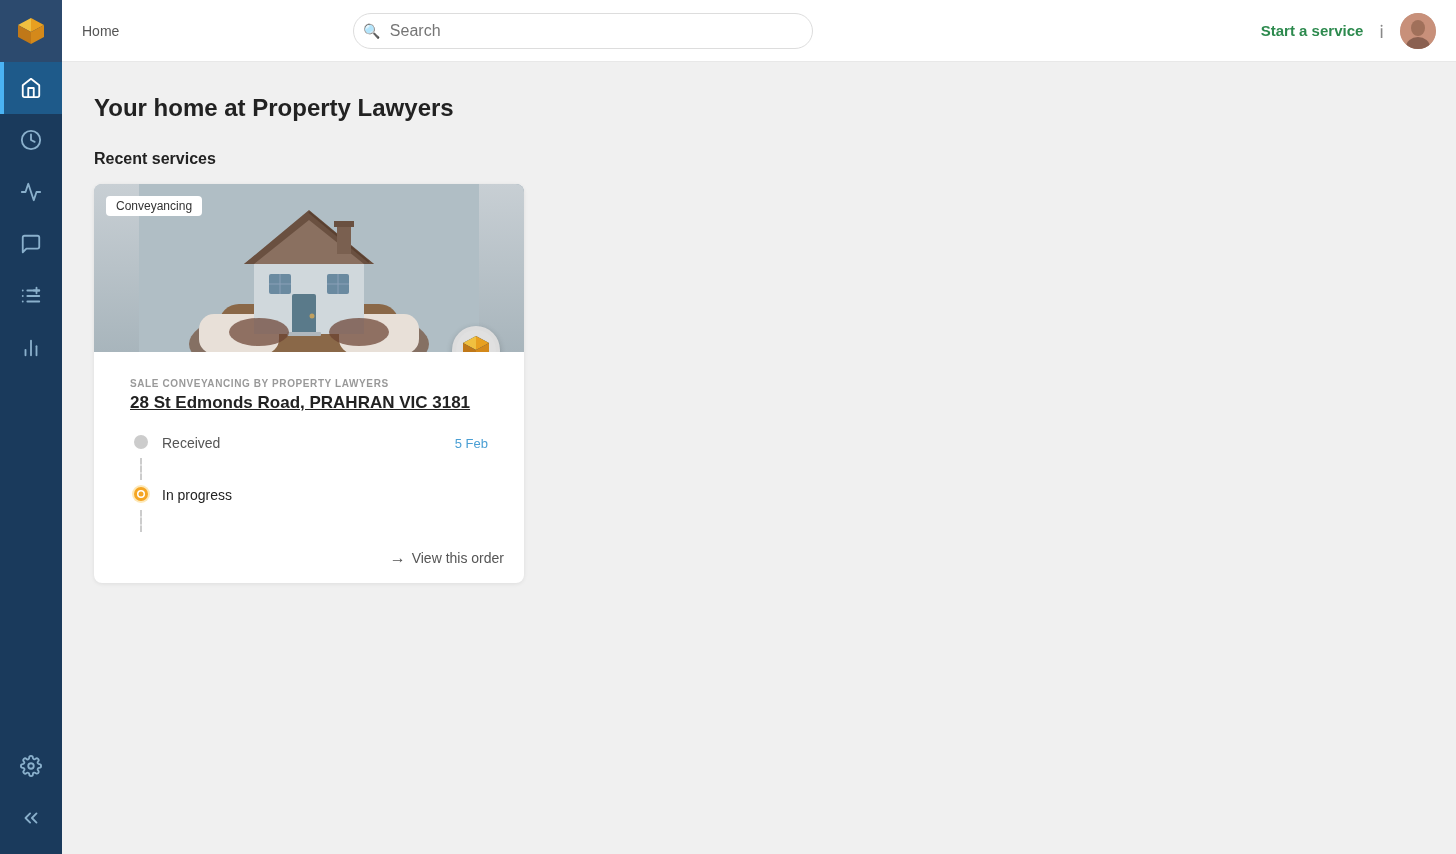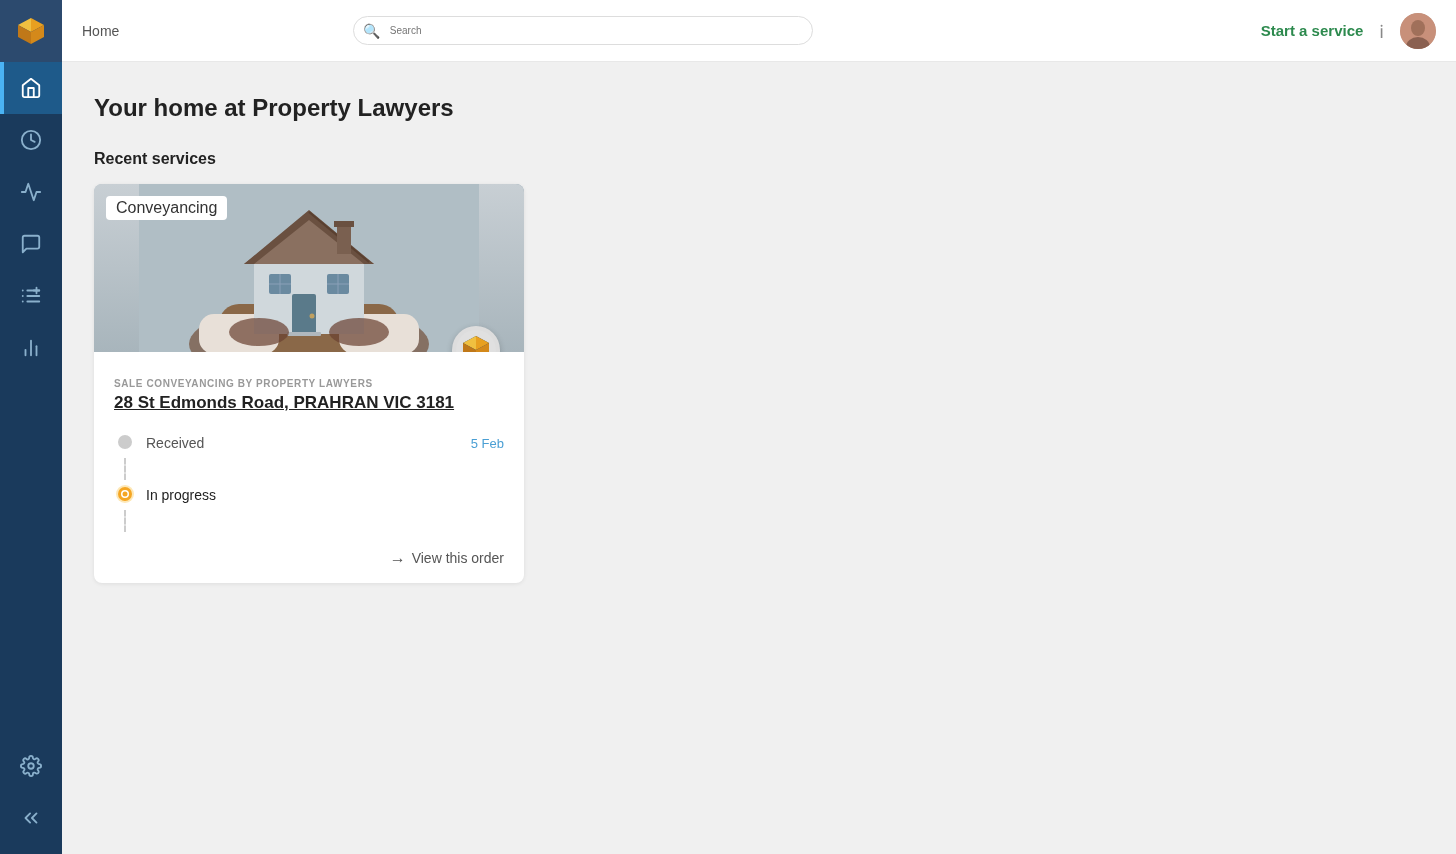--- a/index.html
+++ b/index.html
@@ -89,21 +89,21 @@
     .topbar-search {
       flex: 1;
       max-width: 460px;
       margin: 0 auto;
     }
     .topbar-search input {
       width: 100%;
       padding: 8px 16px 8px 36px;
       border: 1px solid #ddd;
       border-radius: 20px;
-      font-size: 10px;
+      font-size: 16px;
       color: #888;
       outline: none;
       background: white;
     }
     .search-wrapper {
       position: relative;
     }
     .search-icon-inside {
       position: absolute;
       left: 11px;
@@ -189,42 +189,42 @@
       overflow: hidden;
     }
     
     .card-badge {
       position: absolute;
       top: 12px;
       left: 12px;
       background: white;
       padding: 3px 10px;
       border-radius: 4px;
-      font-size: 16px;
+      font-size: 12px;
       font-weight: 500;
       color: #333;
       z-index: 3;
     }
     .card-provider-logo {
       position: absolute;
       bottom: -22px;
       right: 24px;
       width: 48px;
       height: 48px;
       border-radius: 50%;
       background: #ddd;
       display: flex;
       align-items: center;
       justify-content: center;
       z-index: 4;
       box-shadow: 0 2px 6px rgba(0,0,0,0.2);
     }
 
     .card-body {
-      padding: 16px 20px 0;
+      padding: 16px 36px 0;
     }
     .card-subtitle {
       font-size: 10px;
       font-weight: 600;
       color: #999;
       letter-spacing: 0.6px;
       text-transform: uppercase;
       margin-bottom: 4px;
       margin-top: 10px;
     }

